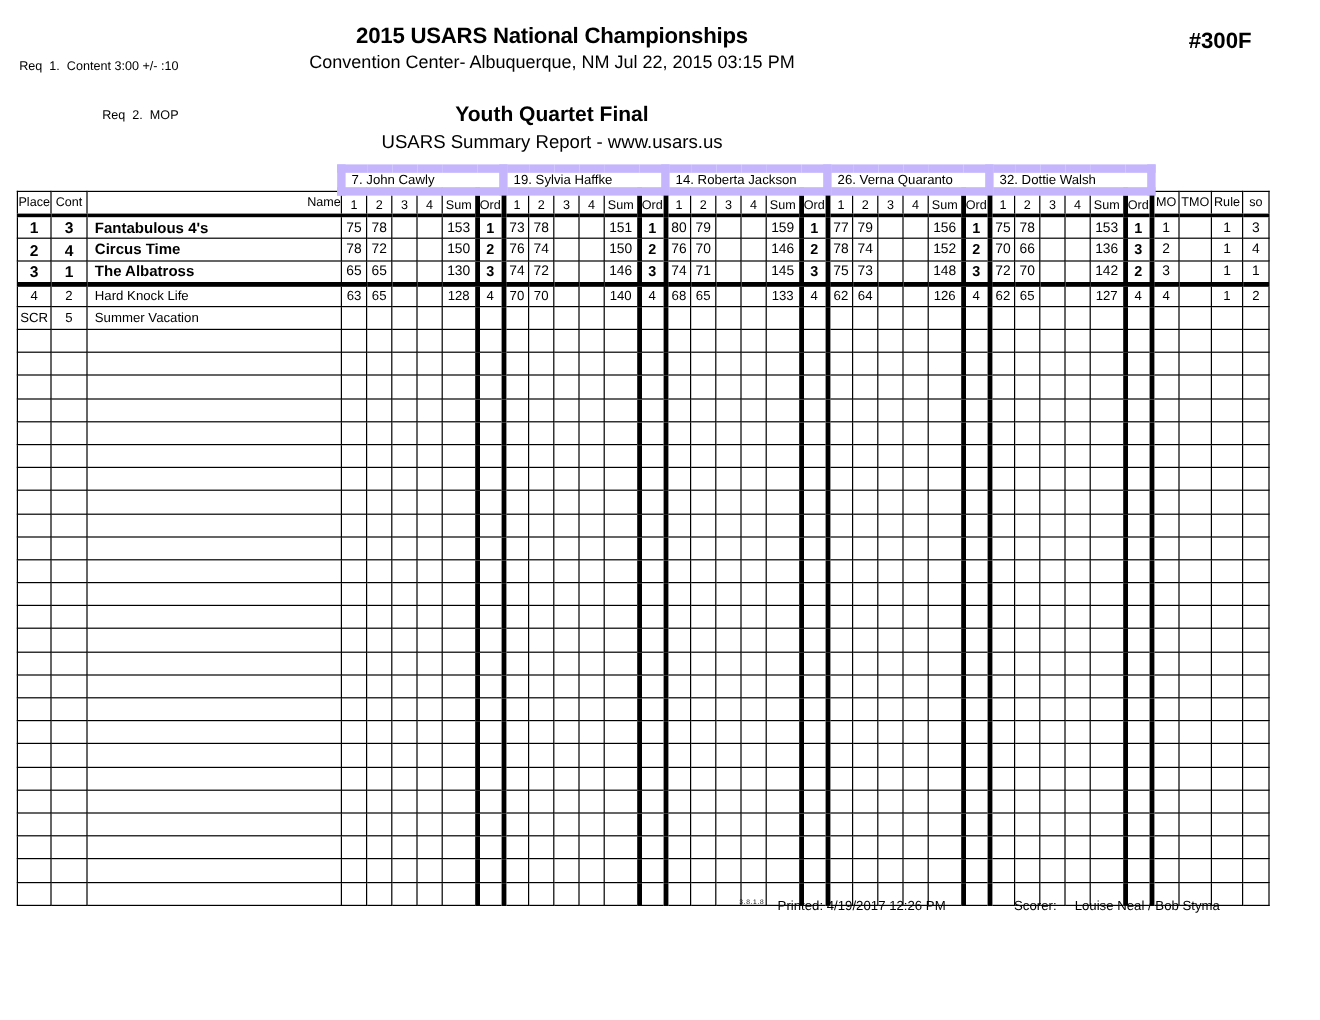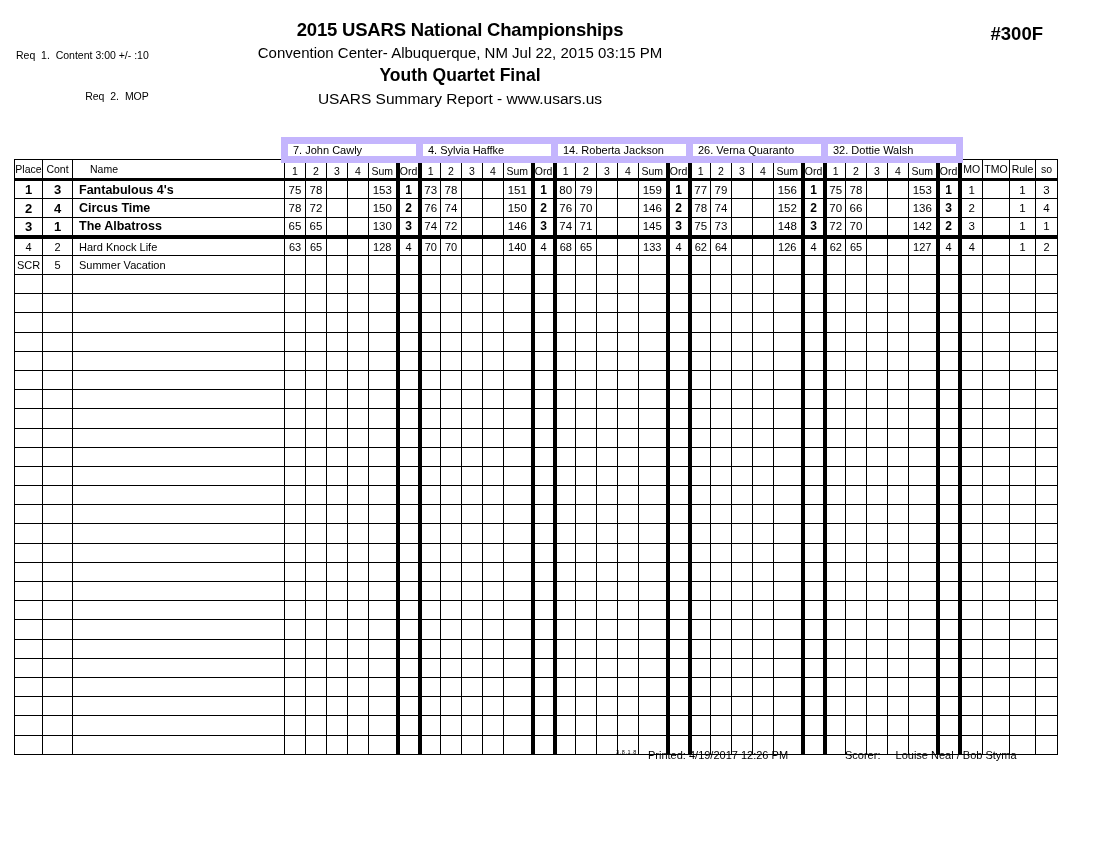--- a/index.html
+++ b/index.html
@@ -9,21 +9,21 @@
     position:relative;overflow:hidden;
   }
   .page{position:relative;width:1100px;height:850px;}
 
   
   .reqs{position:absolute;left:16px;top:22px;font-size:10.5px;line-height:13.5px;white-space:pre;}
   .reqline{white-space:pre;text-align:right;}
   .titles{position:absolute;left:0;top:18px;width:920px;text-align:center;}
   .t1{font-size:18.5px;font-weight:bold;line-height:24px;letter-spacing:-0.2px;}
   .t2{font-size:15px;font-weight:normal;line-height:21px;}
-  .t3{font-size:17.5px;font-weight:bold;line-height:24px;}
+  .t3{font-size:17.5px;font-weight:bold;line-height:24px;margin-top:20px;}
   .t4{font-size:15.5px;font-weight:normal;line-height:24px;}
   .badge{position:absolute;right:57px;top:23px;font-size:18.5px;font-weight:bold;}
 
   
   .sheet{position:absolute;left:14px;top:137px;border-collapse:collapse;table-layout:fixed;}
   .sheet td,.sheet th{
     border:1px solid #000;padding:0;margin:0;
     font-size:11px;font-weight:normal;text-align:center;
     height:19px;box-sizing:border-box;overflow:hidden;
     white-space:nowrap;
@@ -32,21 +32,21 @@
   .jband{height:19px;}
   .jband .nohdr{border:0 none;}
   .jband .jname{
     text-align:left;padding-left:5px;font-size:11px;
     border:7px solid #c4b5fd;
   }
   .jband .jtail{border:0 none;}
 
   
   .hdr td{font-size:10.5px;height:20px;}
-  .hdr .lft{text-align:left;padding-left:17px;}
+  .hdr .lft{text-align:right;padding-left:17px;}
   .ordcol{border-left:4px solid #000 !important;border-right:4px solid #000 !important;}
 
   tr.medal td{font-weight:bold;font-size:13px;height:19px;}
   tr.medal td.nm{font-size:12.5px;}
   tr.medal td.sc{font-size:11.5px;font-weight:normal;}
   tr.medal td.ord{font-size:12px;font-weight:bold;}
 
   tr.plain td{font-size:11px;height:19px;}
   tr.plain td.nm{font-size:11px;}
 
@@ -117,21 +117,21 @@
         <col style="width:22px">
       <col style="width:23px">
         <col style="width:27px">
         <col style="width:26px">
         <col style="width:22px">
     </colgroup>
     <tbody id="sheet-body">
         <tr class="jband">
           <td class="nohdr" colspan="3"></td>
           <td class="jname" colspan="6">7.   John Cawly</td>
-          <td class="jname" colspan="6">4.   Sylvia Haffke</td>
+          <td class="jname" colspan="6">19.   Sylvia Haffke</td>
           <td class="jname" colspan="6">14.   Roberta Jackson</td>
           <td class="jname" colspan="6">26.   Verna Quaranto</td>
           <td class="jname" colspan="6">32.   Dottie Walsh</td>
           <td class="jtail" colspan="4"></td>
         </tr>
         <tr class="hdr">
           <td>Place</td>
           <td>Cont</td>
           <td class="lft">Name</td>
           <td class="">1</td>

